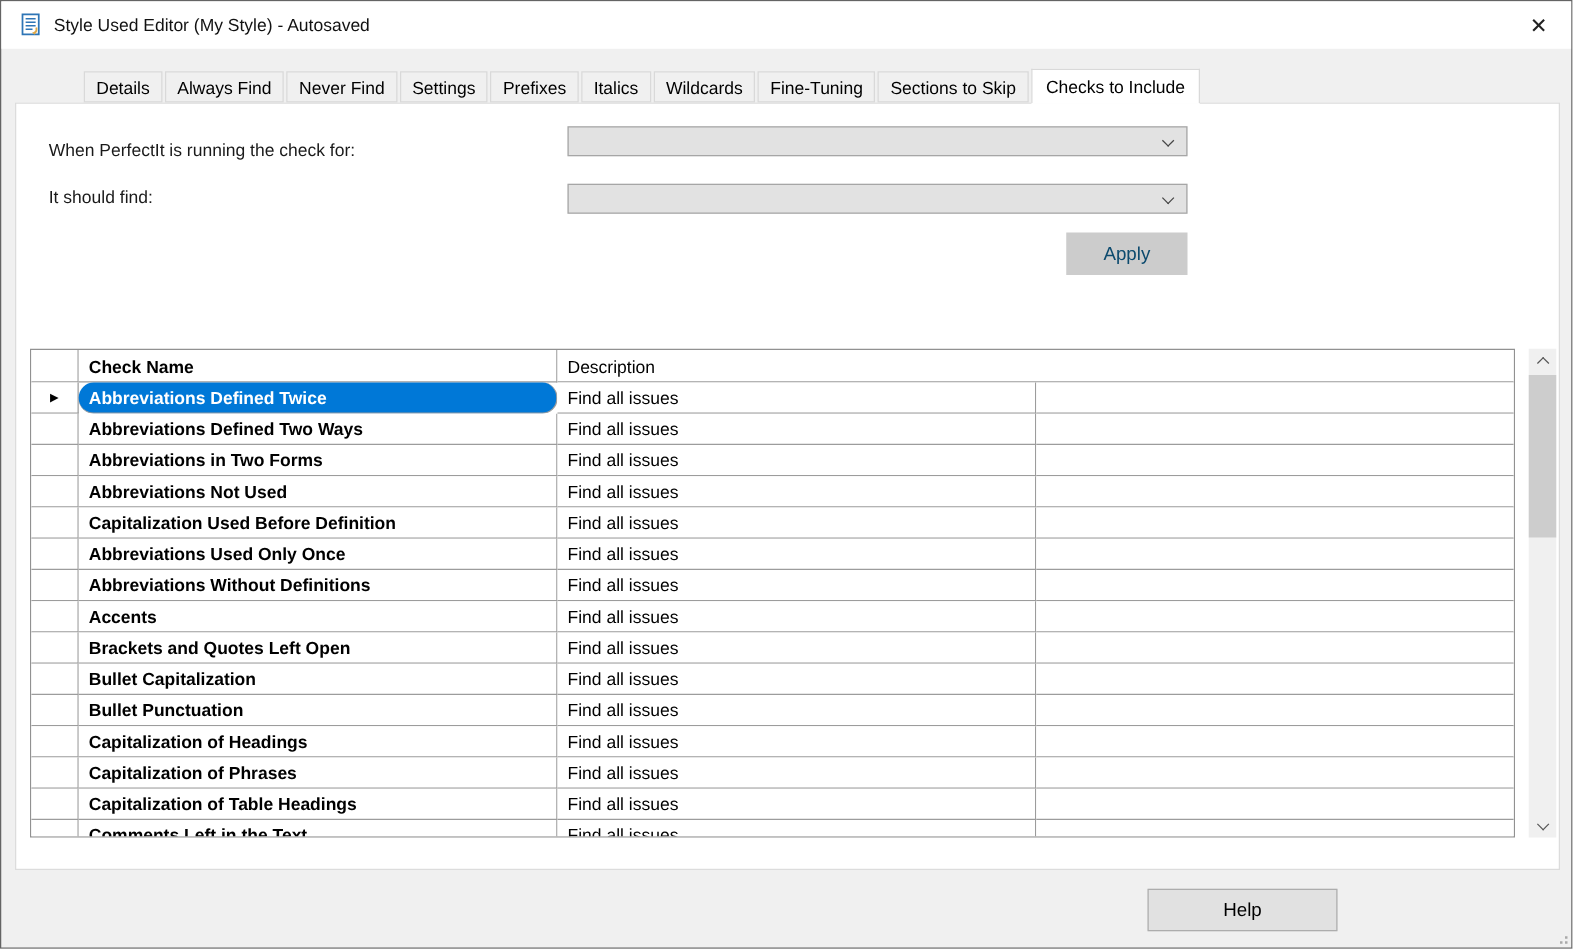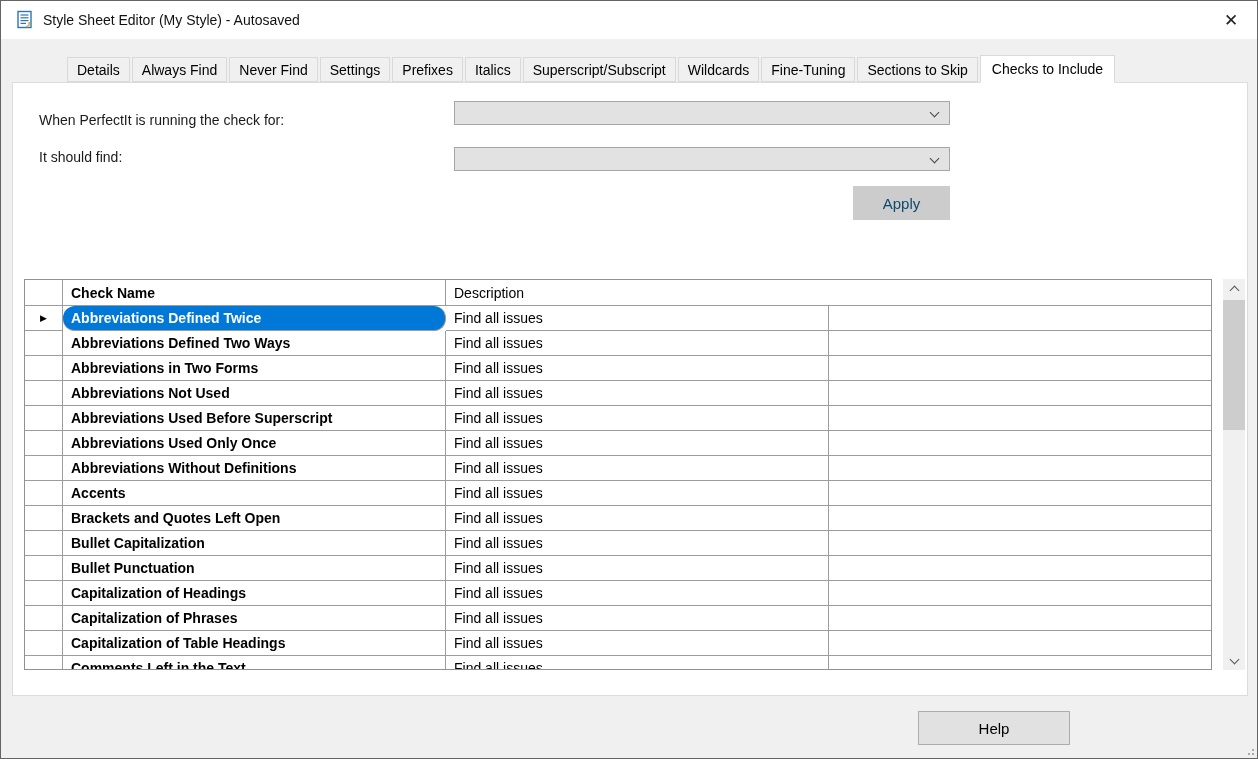--- a/index.html
+++ b/index.html
@@ -114,32 +114,31 @@
   <div class="titlebar">
     <svg class="app-icon" viewBox="0 0 20 20">
       <rect x="4" y="1.5" width="13" height="16" fill="#ffffff" stroke="#2e75b6" stroke-width="1.4"></rect>
       <line x1="6.5" y1="5" x2="14.5" y2="5" stroke="#2e75b6" stroke-width="1.2"></line>
       <line x1="6.5" y1="7.8" x2="14.5" y2="7.8" stroke="#2e75b6" stroke-width="1.2"></line>
       <line x1="6.5" y1="10.6" x2="14.5" y2="10.6" stroke="#2e75b6" stroke-width="1.2"></line>
       <line x1="6.5" y1="13.4" x2="12" y2="13.4" stroke="#2e75b6" stroke-width="1.2"></line>
       <path d="M 15 12 q 1 3 -2 5" fill="none" stroke="#dfa948" stroke-width="1.5"></path>
       <path d="M 11.6 16.2 l 2.2 1.4 l 0.4 -2.6 z" fill="#dfa948"></path>
     </svg>
-    <span class="title-text">Style Sheet Editor (My Style) - Autosaved</span>
+    <span class="title-text">Style Used Editor (My Style) - Autosaved</span>
     <button class="close-btn">✕</button>
   </div>
 
   <div class="tabbar" id="tabbar">
       <div class="tab">Details</div>
       <div class="tab">Always Find</div>
       <div class="tab">Never Find</div>
       <div class="tab">Settings</div>
       <div class="tab">Prefixes</div>
       <div class="tab">Italics</div>
-      <div class="tab">Superscript/Subscript</div>
       <div class="tab">Wildcards</div>
       <div class="tab">Fine-Tuning</div>
       <div class="tab">Sections to Skip</div>
       <div class="tab active">Checks to Include</div>
     </div>
 
   <div class="panel">
 
     <div class="field-label" style="top:29px;">When PerfectIt is running the check for:</div>
     <div class="combo" style="top:18px;">
@@ -184,21 +183,21 @@
               <div class="cell c-desc"></div>
             </div>
             <div class="trow">
               <div class="cell rowhead c-rowhead"></div>
               <div class="cell c-name">Abbreviations Not Used</div>
               <div class="cell c-action">Find all issues</div>
               <div class="cell c-desc"></div>
             </div>
             <div class="trow">
               <div class="cell rowhead c-rowhead"></div>
-              <div class="cell c-name">Abbreviations Used Before Superscript</div>
+              <div class="cell c-name">Capitalization Used Before Definition</div>
               <div class="cell c-action">Find all issues</div>
               <div class="cell c-desc"></div>
             </div>
             <div class="trow">
               <div class="cell rowhead c-rowhead"></div>
               <div class="cell c-name">Abbreviations Used Only Once</div>
               <div class="cell c-action">Find all issues</div>
               <div class="cell c-desc"></div>
             </div>
             <div class="trow">

